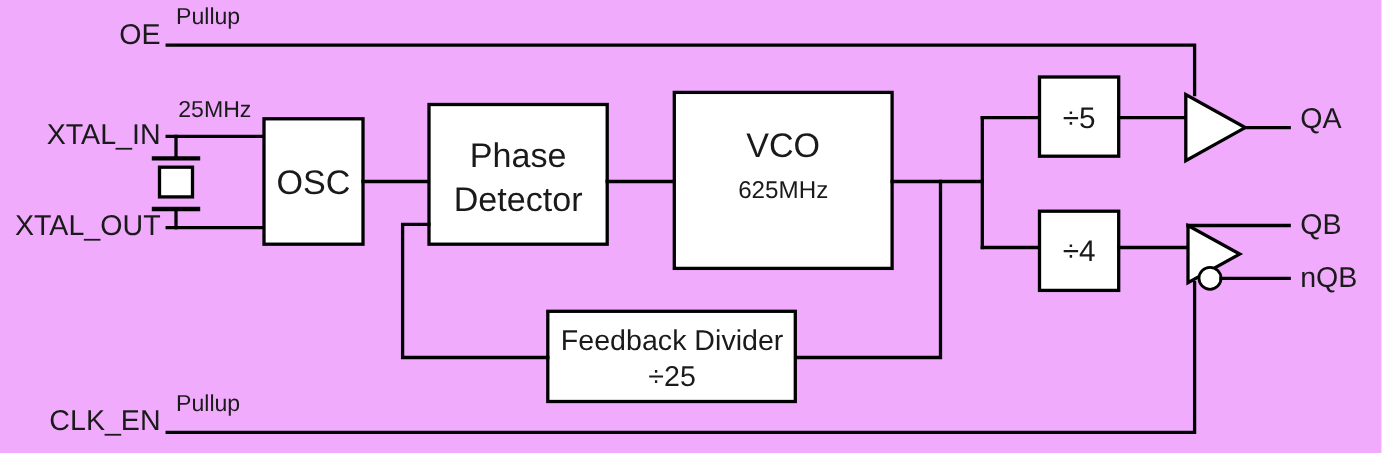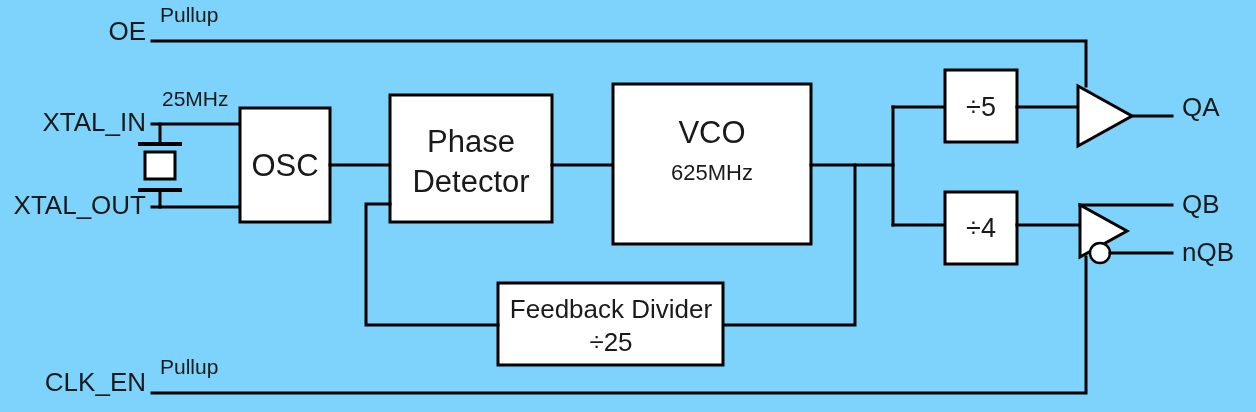--- a/index.html
+++ b/index.html
@@ -7,21 +7,21 @@
     padding: 0;
     background: #ffffff;
   }
   body {
     font-family: "Liberation Sans", sans-serif;
   }
   #diagram-root {
     position: relative;
     width: 1256px;
     height: 412px;
-    background: #7dd3fc;
+    background: #f0abfc;
     overflow: hidden;
   }
   svg#block-diagram {
     display: block;
     width: 1256px;
     height: 412px;
   }
   .wire {
     stroke: #000000;
     stroke-width: 3;

